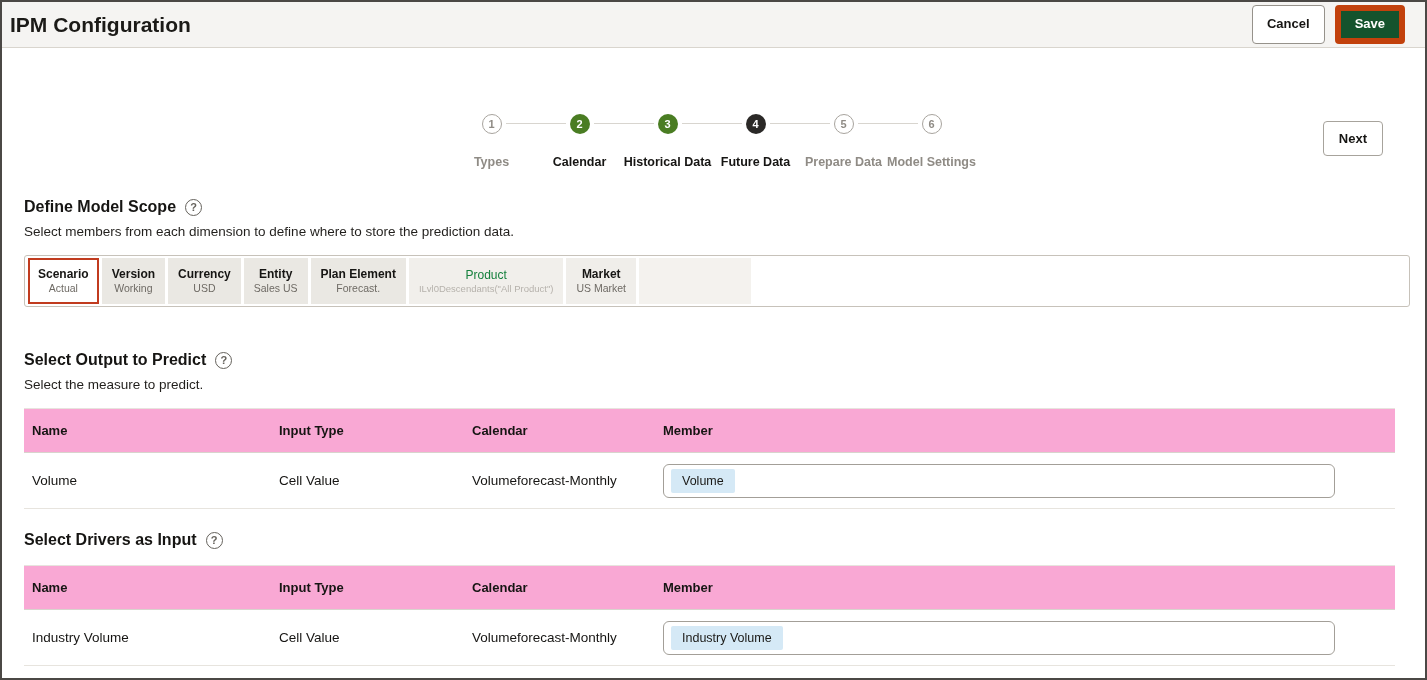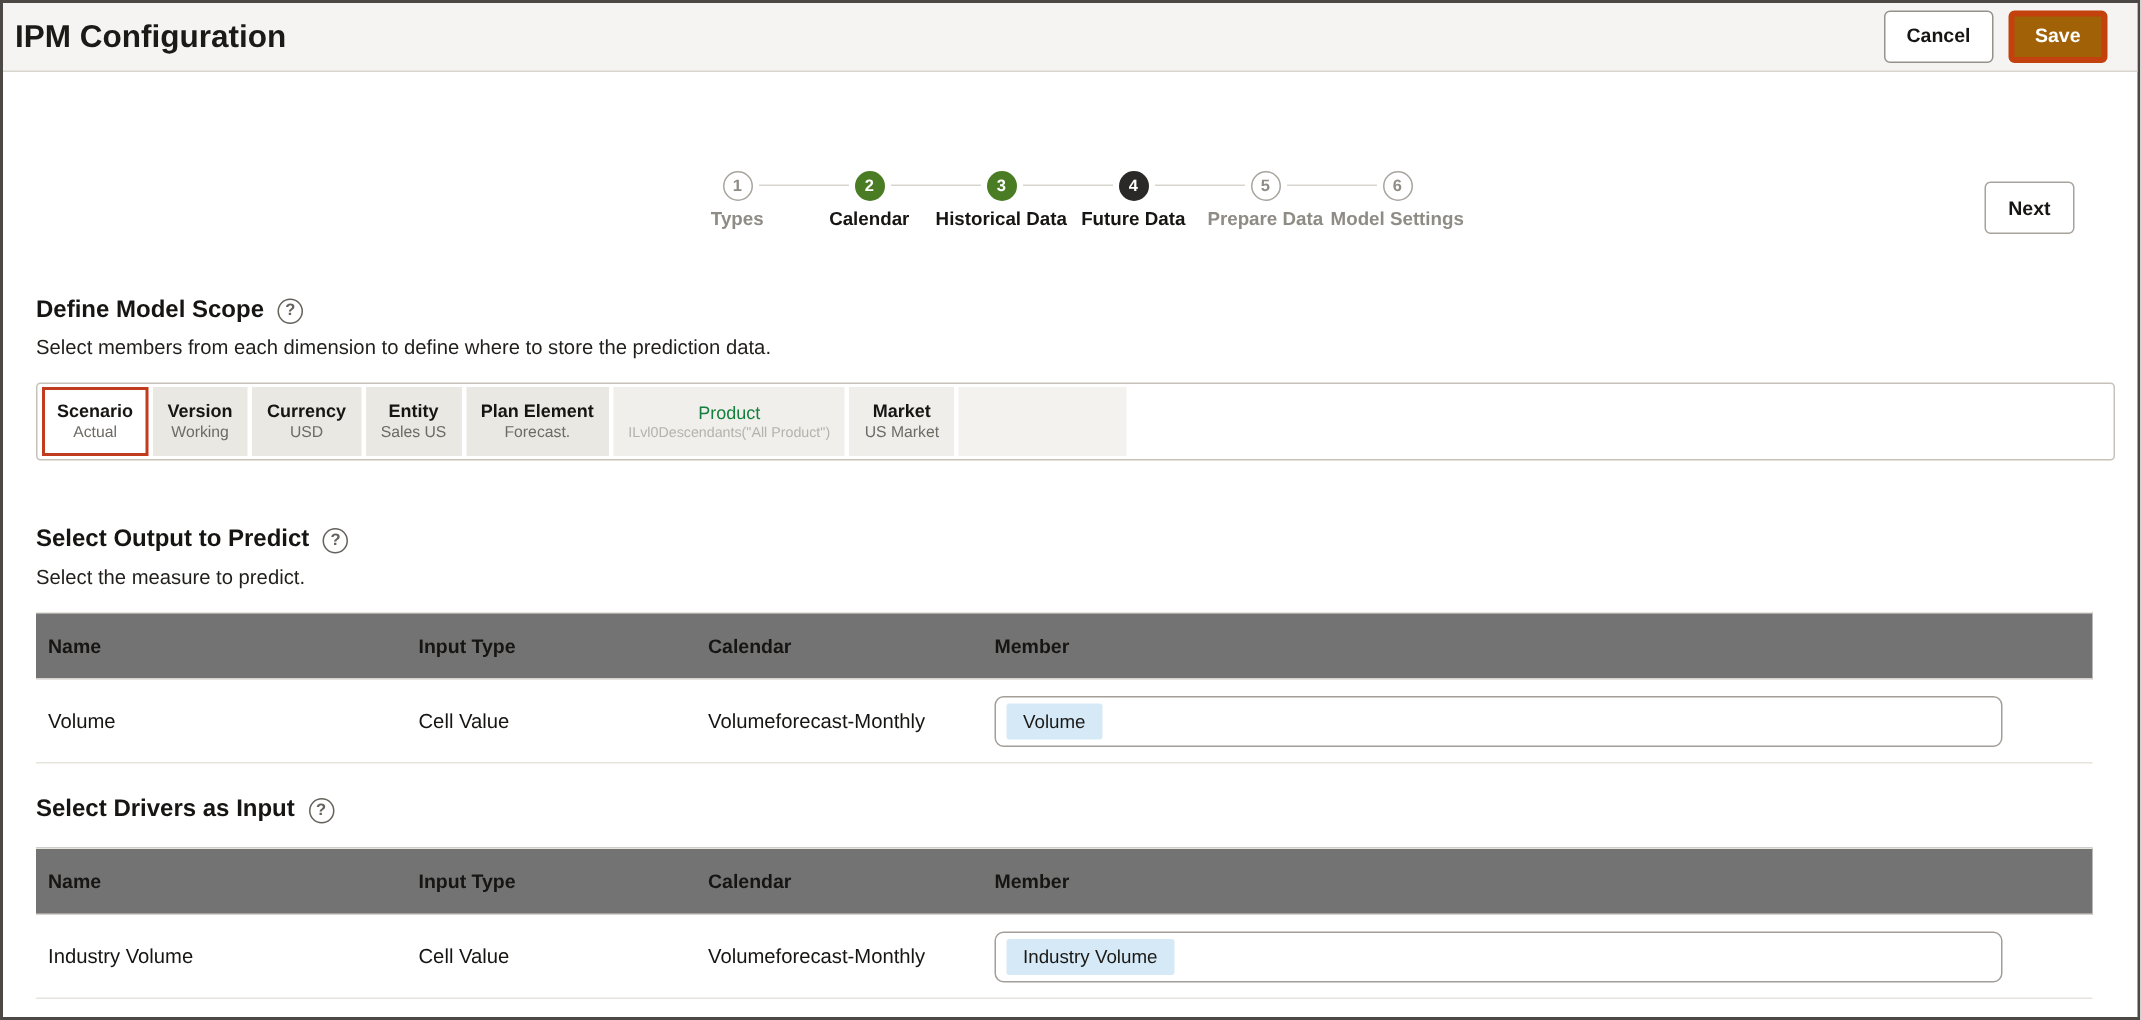--- a/index.html
+++ b/index.html
@@ -26,21 +26,21 @@
   .header-actions { margin-left: auto; display: flex; gap: 10px; }
   .btn {
     font-family: "Liberation Sans", sans-serif;
     font-size: 13px; font-weight: 600;
     padding: 6px 14px;
     border-radius: 4px;
     cursor: pointer;
     line-height: 1.15;
   }
   .btn-cancel { background: #fff; border: 1px solid #96928b; color: #161513; }
-  .btn-save   { background: #a16207; border: 4px solid #c2410c; color: #fff; }
+  .btn-save   { background: #14532d; border: 6px solid #c2410c; color: #fff; }
 
   
   .stepper-row { position: relative; margin: 56px 26px 0 22px; padding-top: 10px; height: 64px; }
   .stepper { display: flex; justify-content: center; }
   .step { width: 88px; position: relative; display: flex; flex-direction: column; align-items: center; }
   .step:not(:first-child)::before {
     content: '';
     position: absolute;
     top: 9px;
     left: calc(-50% + 14px);
@@ -50,21 +50,21 @@
   }
   .step-circle {
     width: 20px; height: 20px; border-radius: 50%;
     display: flex; align-items: center; justify-content: center;
     font-size: 11px; font-weight: bold;
     position: relative; z-index: 1;
   }
   .step.done .step-circle    { background: #4a7d23; color: #fff; }
   .step.current .step-circle { background: #2b2927; color: #fff; }
   .step.future .step-circle  { background: #fff; color: #8f8b85; border: 1px solid #a8a49e; }
-  .step-label { margin-top: 5px; font-size: 12.5px; font-weight: bold; white-space: nowrap; }
+  .step-label { margin-top: 21px; font-size: 12.5px; font-weight: bold; white-space: nowrap; }
   .step.done .step-label, .step.current .step-label { color: #161513; }
   .step.future .step-label { color: #8f8b85; }
   .btn-next {
     position: absolute; right: 16px; top: 17px;
     background: #fff; border: 1px solid #a7a39c; border-radius: 4px;
     font-size: 13px; font-weight: 600; color: #161513;
     padding: 9px 15px; cursor: pointer;
     font-family: "Liberation Sans", sans-serif;
   }
 
@@ -112,21 +112,21 @@
   .dim-tile.disabled { background: #f1efeb; cursor: default; }
   .dim-tile.disabled .dim-name  { color: #15803d; font-weight: 400; }
   .dim-tile.disabled .dim-value { color: #b6b2ac; font-size: 9.5px; }
   .dim-tile.plain { background: #f0eeea; }
   .dim-tile.empty { background: #f4f2ee; width: 112px; cursor: default; }
 
   
   .table { margin-top: 16px; width: 1371px; }
   .thead {
     display: grid; grid-template-columns: 247px 193px 191px 1fr;
-    background: #737373;
+    background: #f9a8d4;
     border-top: 1px solid #e7e4de;
     border-bottom: 1px solid #d8d4cd;
   }
   .th { padding: 14px 8px; font-size: 13px; font-weight: bold; color: #161513; }
   .trow {
     display: grid; grid-template-columns: 247px 193px 191px 1fr;
     align-items: center;
     height: 56px;
     background: #fff;
     border-bottom: 1px solid #e7e4de;

